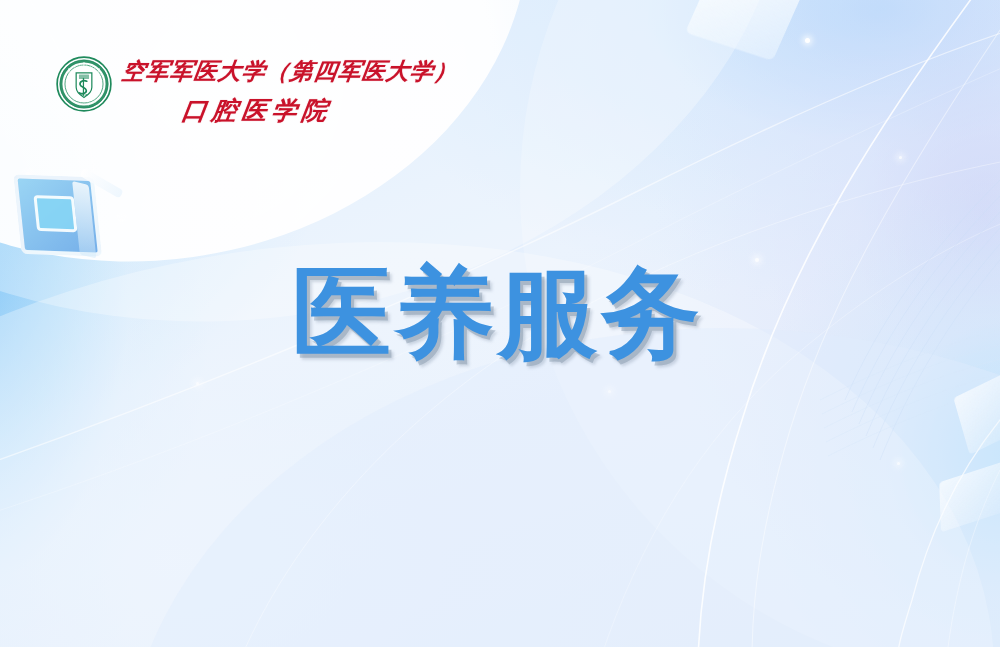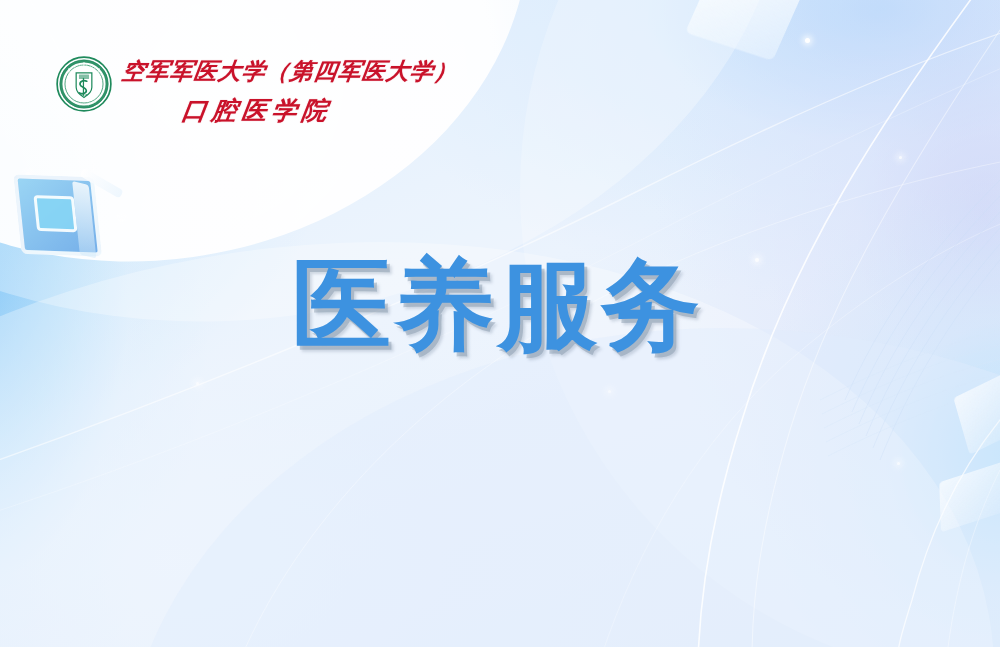--- a/index.html
+++ b/index.html
@@ -289,21 +289,21 @@
     margin-left: 60px;
     text-shadow: 0 0 1px rgba(201,18,42,0.45);
     transform: skewX(-8deg);
   }
 
   
   .title {
     position: absolute;
     left: 292px;
     top: 264px;
-    font-family: Liberation Mono, monospace;
+    font-family: Liberation Serif, serif;
     font-size: 99px;
     font-weight: 700;
     line-height: 1;
     color: #3d92e0;
     letter-spacing: 4px;
     white-space: nowrap;
     text-shadow:
       3px 4px 0 rgba(120,140,160,0.40),
       5px 6px 3px rgba(110,130,155,0.28);
   }

